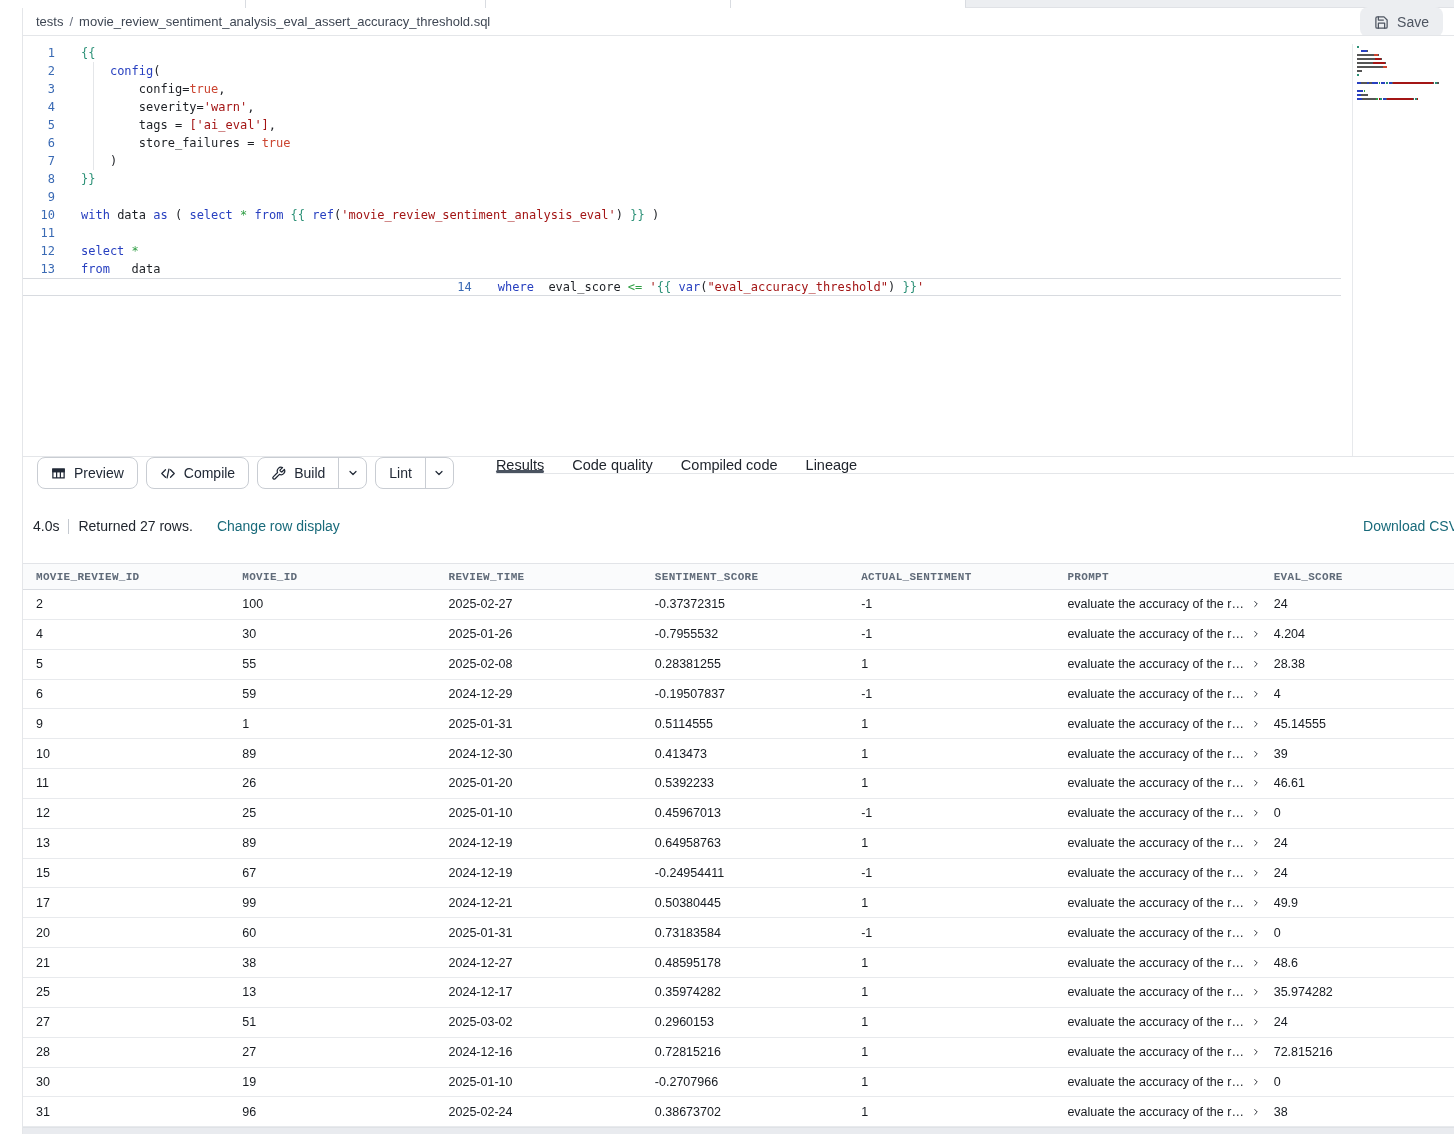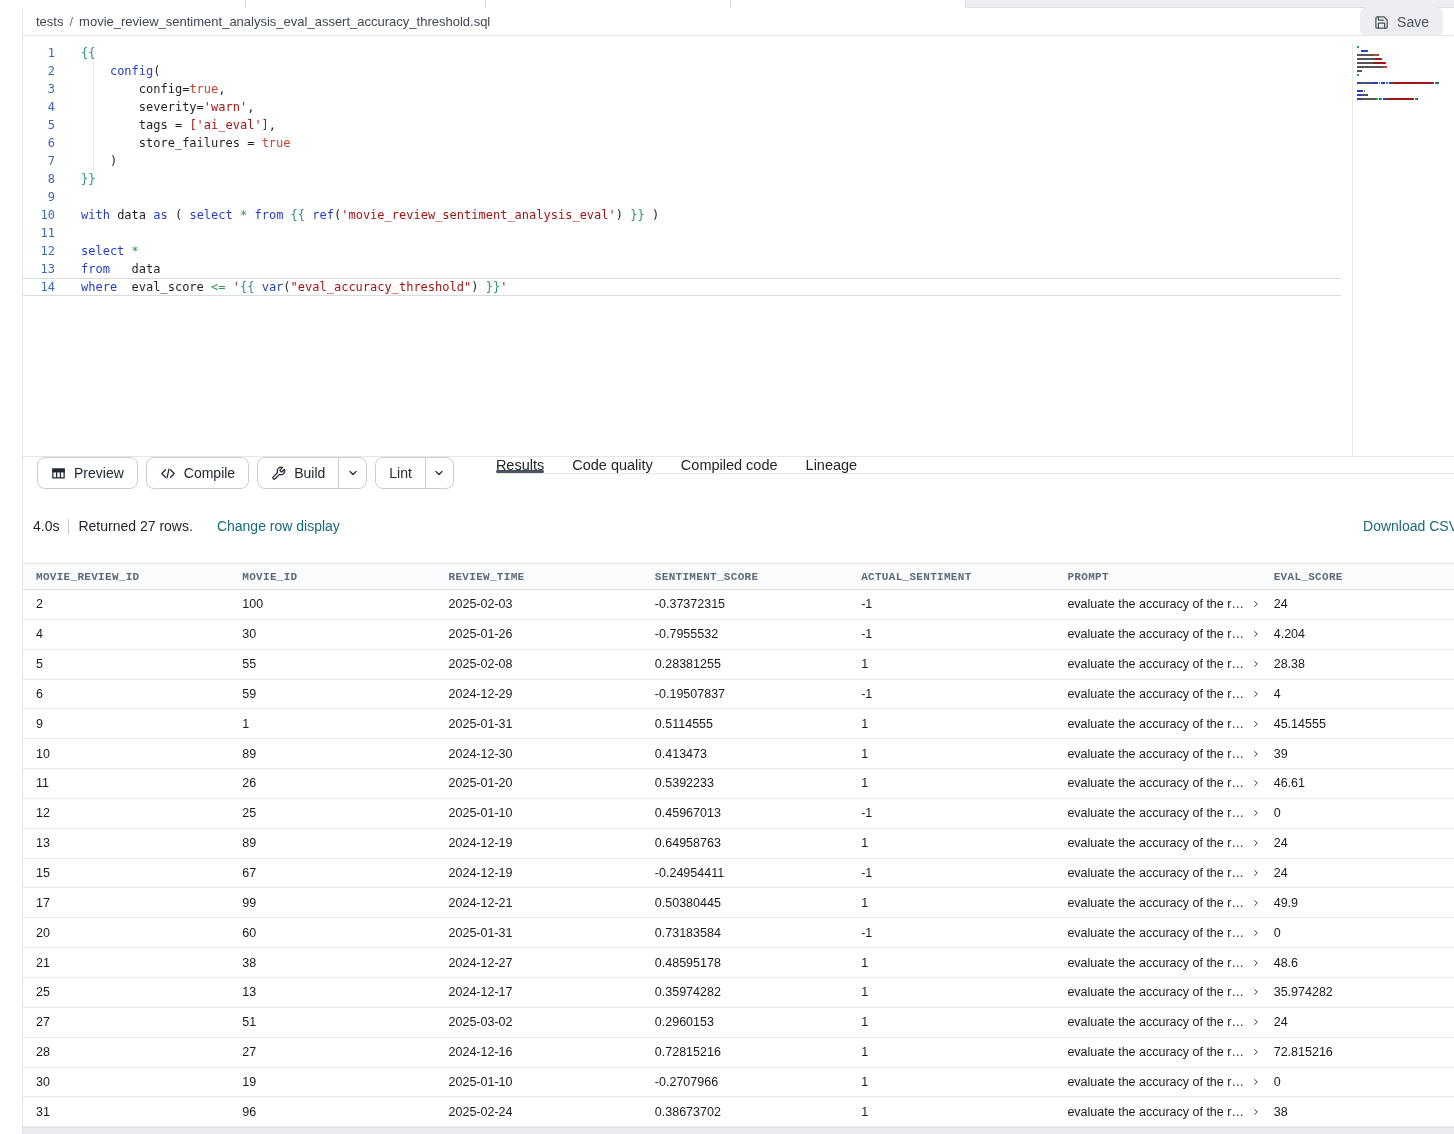--- a/index.html
+++ b/index.html
@@ -22,21 +22,21 @@
   .save-btn { position:absolute; top:7px; right:11px; height:30px; display:flex; align-items:center;
               gap:8px; padding:0 14px; background:#eceef1; border:none; border-radius:8px;
               font-size:14px; color:#4e5561; font-family:inherit; cursor:pointer; }
 
   
   .editor { position:relative; height:420px; background:#fff; overflow:hidden; }
   .code-lines { padding-top:8px; font-family:"DejaVu Sans Mono", monospace; font-size:12px; }
   .cline { display:flex; height:18px; line-height:18px; width:1318px; }
   .cline .ln { width:32px; text-align:right; color:var(--c-linenum); flex:none; }
   .cline .lt { margin-left:26px; white-space:pre; }
-  .cline.current { border-top:1px solid #d8dbe0; border-bottom:1px solid #d8dbe0; height:18px; line-height:16px; }
+  .cline.current { border-top:1px solid #d8dbe0; border-bottom:1px solid #d8dbe0; height:18px; line-height:16px;justify-content:center; }
   .c-pl{color:var(--c-pl);} .c-kw{color:var(--c-kw);} .c-str{color:var(--c-str);}
   .c-atom{color:var(--c-atom);} .c-op{color:var(--c-op);} .c-jinja{color:var(--c-jinja);}
   .indent-guide { position:absolute; left:70px; top:26px; width:1px; height:108px; background:#e4e6e9; }
 
   .minimap { position:absolute; top:8px; right:1px; width:115px; height:412px; border-left:1px solid #e7e9ec; padding:2px 0 0 4px; }
   .mline { height:2px; margin-bottom:2px; white-space:nowrap; font-size:0; }
   .mline span { display:inline-block; height:2px; vertical-align:top; }
 
   
   .toolbar { height:47px; border-top:1px solid #e4e6e9; display:flex; align-items:flex-start; }
@@ -248,21 +248,21 @@
         <div class="th">REVIEW_TIME</div>
         <div class="th">SENTIMENT_SCORE</div>
         <div class="th">ACTUAL_SENTIMENT</div>
         <div class="th">PROMPT</div>
         <div class="th">EVAL_SCORE</div>
       </div>
       <div id="tbody">
   <div class="trow">
     <div class="td">2</div>
     <div class="td">100</div>
-    <div class="td">2025-02-03</div>
+    <div class="td">2025-02-27</div>
     <div class="td">-0.37372315</div>
     <div class="td">-1</div>
     <div class="td prompt">
       <span>evaluate the accuracy of the res…</span>
       <svg width="10" height="10" viewBox="0 0 24 24" fill="none" stroke="#30353c" stroke-width="2.4" stroke-linecap="round" stroke-linejoin="round">
                 <polyline points="9 18 15 12 9 6"></polyline>
               </svg>
     </div>
     <div class="td">24</div>
   </div>

